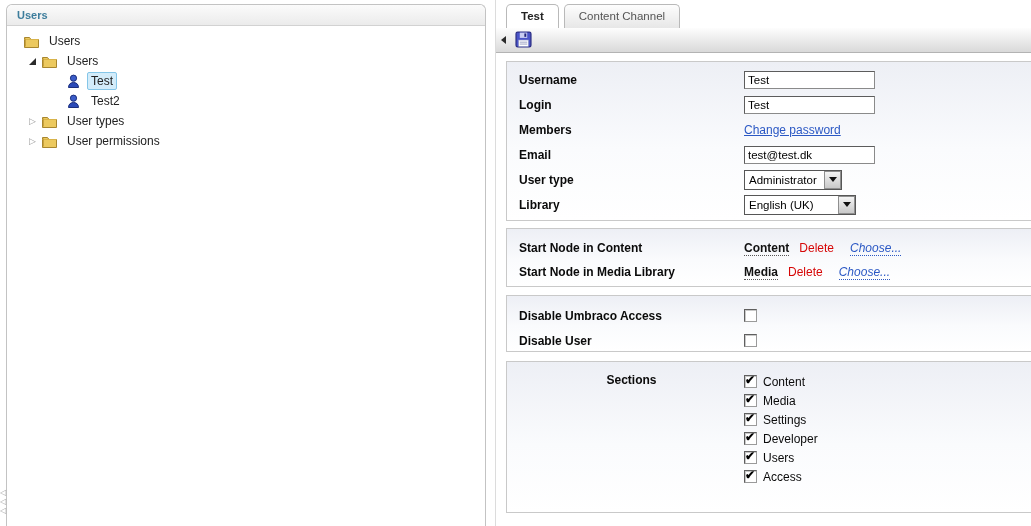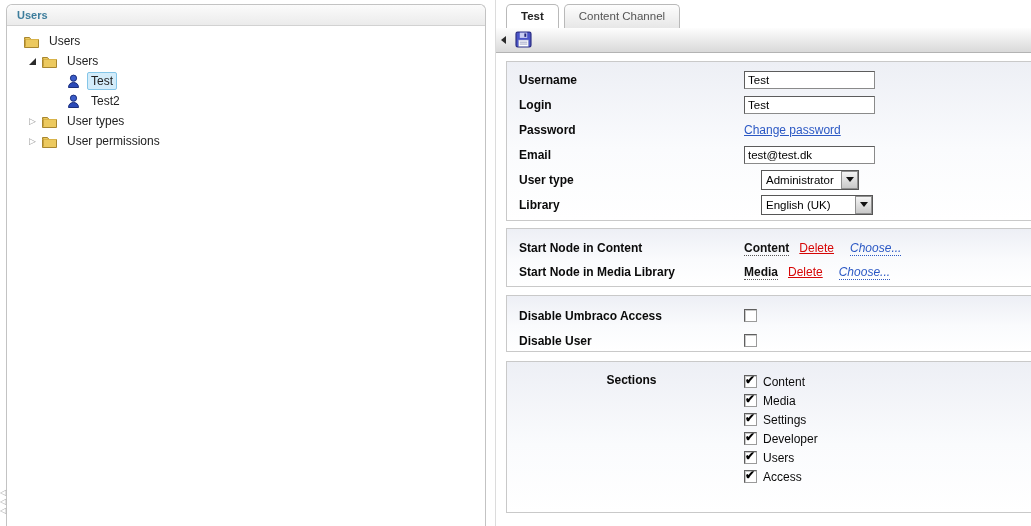--- a/index.html
+++ b/index.html
@@ -150,41 +150,40 @@
     background: #fff;
   }
 
   .sel {
     display: inline-flex;
     align-items: center;
     height: 20px;
     border: 1px solid #565656;
     background: #fff;
     cursor: pointer;
-    margin-left: 17px;
   }
   .sel-text { font-size: 11.5px; padding: 0 4px; }
   .sel-1 .sel-text { width: 79px; }
   .sel-2 .sel-text { width: 93px; }
   .sel-btn {
     width: 17px; height: 18px;
     background: linear-gradient(#f4f4f4, #c9c9c9);
     border: 1px solid #8f8f8f;
     display: flex; align-items: center; justify-content: center;
   }
   .sel-arrow {
     width: 0; height: 0;
     border-left: 4px solid transparent;
     border-right: 4px solid transparent;
     border-top: 5px solid #111;
   }
 
   a.link-blue { color: #2b58c4; text-decoration: underline; cursor: pointer; }
   a.link-dotted-blue { color: #2b58c4; text-decoration: none; border-bottom: 1px dotted #2b58c4; cursor: pointer; font-style: italic; }
-  a.link-red { color: #d60606; text-decoration: underline; cursor: pointer; }
+  a.link-red { color: #d60606; cursor: pointer; }
   a.node-link {
     font-weight: bold; color: #111;
     text-decoration: none;
     border-bottom: 1px dotted #555;
     cursor: pointer;
   }
   .gap-10 { margin-left: 10px; }
   .gap-16 { margin-left: 16px; }
 
   .cb {
@@ -320,21 +319,21 @@
             <input class="tb" type="text" value="Test" style="">
           </span>
       </div>
       <div class="frow">
         <span class="flabel">Login</span>
         <span class="fvalue">
             <input class="tb" type="text" value="Test" style="">
           </span>
       </div>
       <div class="frow">
-        <span class="flabel">Password</span>
+        <span class="flabel">Members</span>
         <span class="fvalue">
             <a class="link-blue">Change password</a>
           </span>
       </div>
       <div class="frow">
         <span class="flabel">Email</span>
         <span class="fvalue">
             <input class="tb" type="text" value="test@test.dk" style="">
           </span>
       </div>

